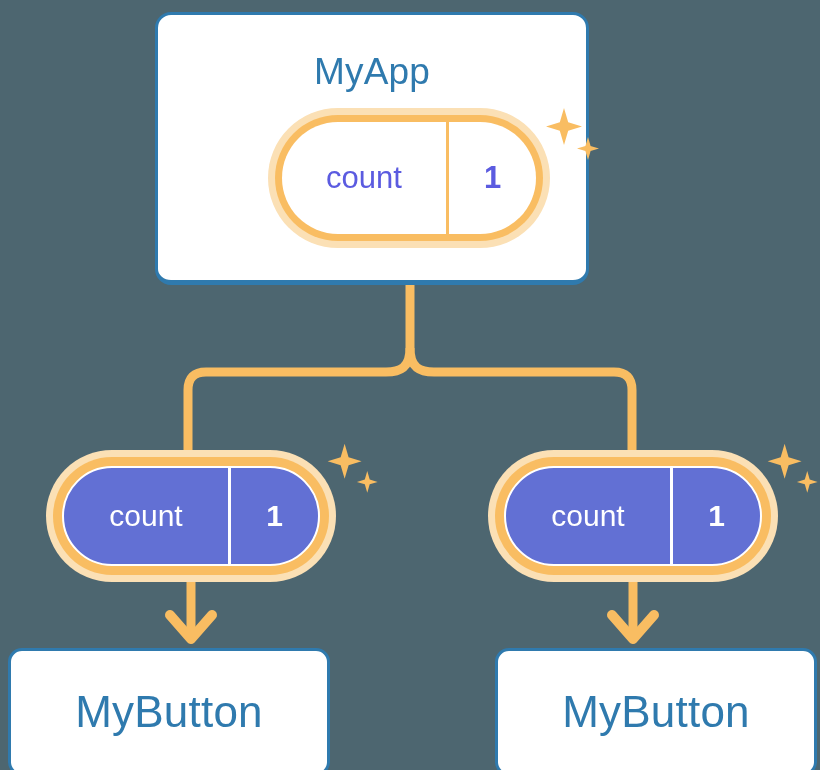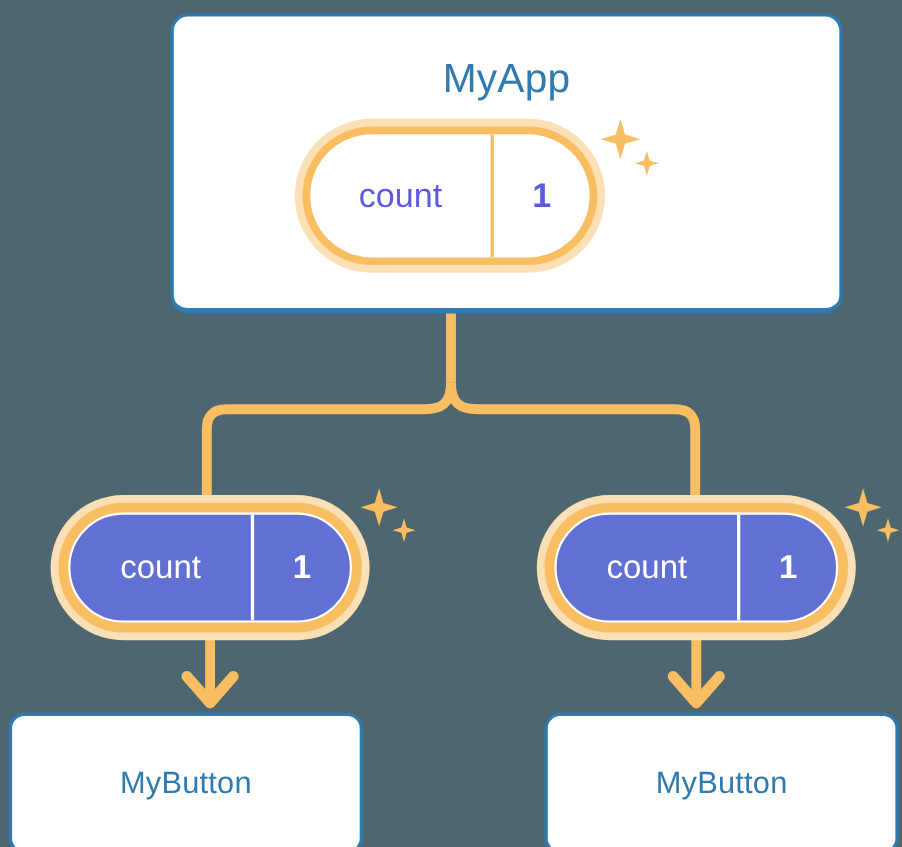--- a/index.html
+++ b/index.html
@@ -32,21 +32,21 @@
     height: 770px;
     z-index: 1;
     pointer-events: none;
   }
 
   
   .app-card {
     position: absolute;
     left: 155px;
     top: 12px;
-    width: 611px;
+    width: 434px;
     height: 273px;
     background: #ffffff;
     border: 3px solid #2f7aae;
     border-bottom-width: 5px;
     border-radius: 16px;
     z-index: 3;
   }
 
   .app-title {
     position: absolute;
@@ -136,21 +136,21 @@
     border-radius: 14px;
     z-index: 3;
     display: flex;
     align-items: center;
     justify-content: center;
   }
   .btn-card-left  { left: 8px;  width: 322px; }
   .btn-card-right { left: 495px; width: 322px; }
 
   .btn-label {
-    font-size: 28px;
+    font-size: 44px;
     font-weight: 400;
     color: #2f7aae;
     letter-spacing: .2px;
   }
 </style>
 </head>
 <body>
 
 <div id="stage">
 

